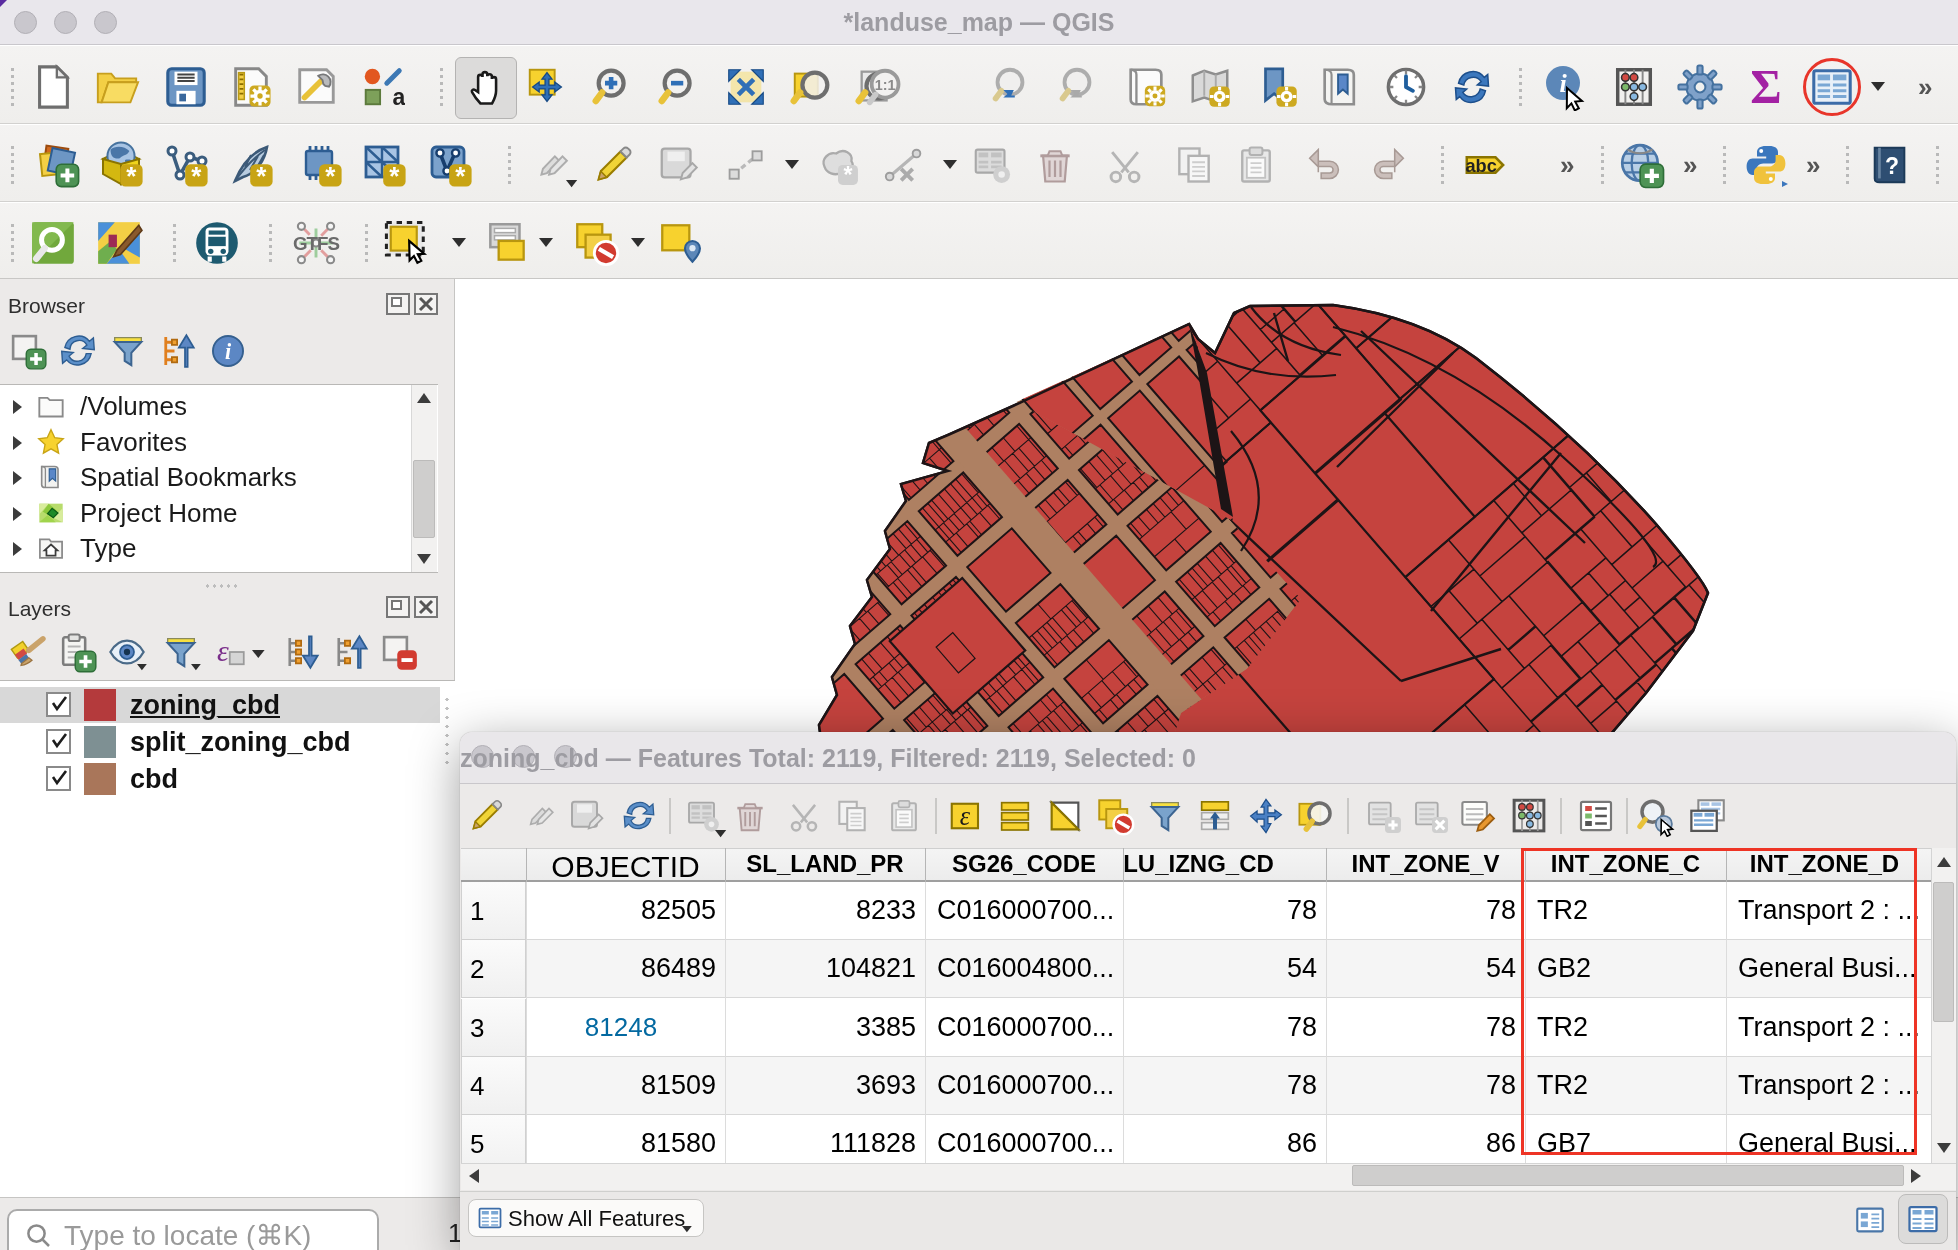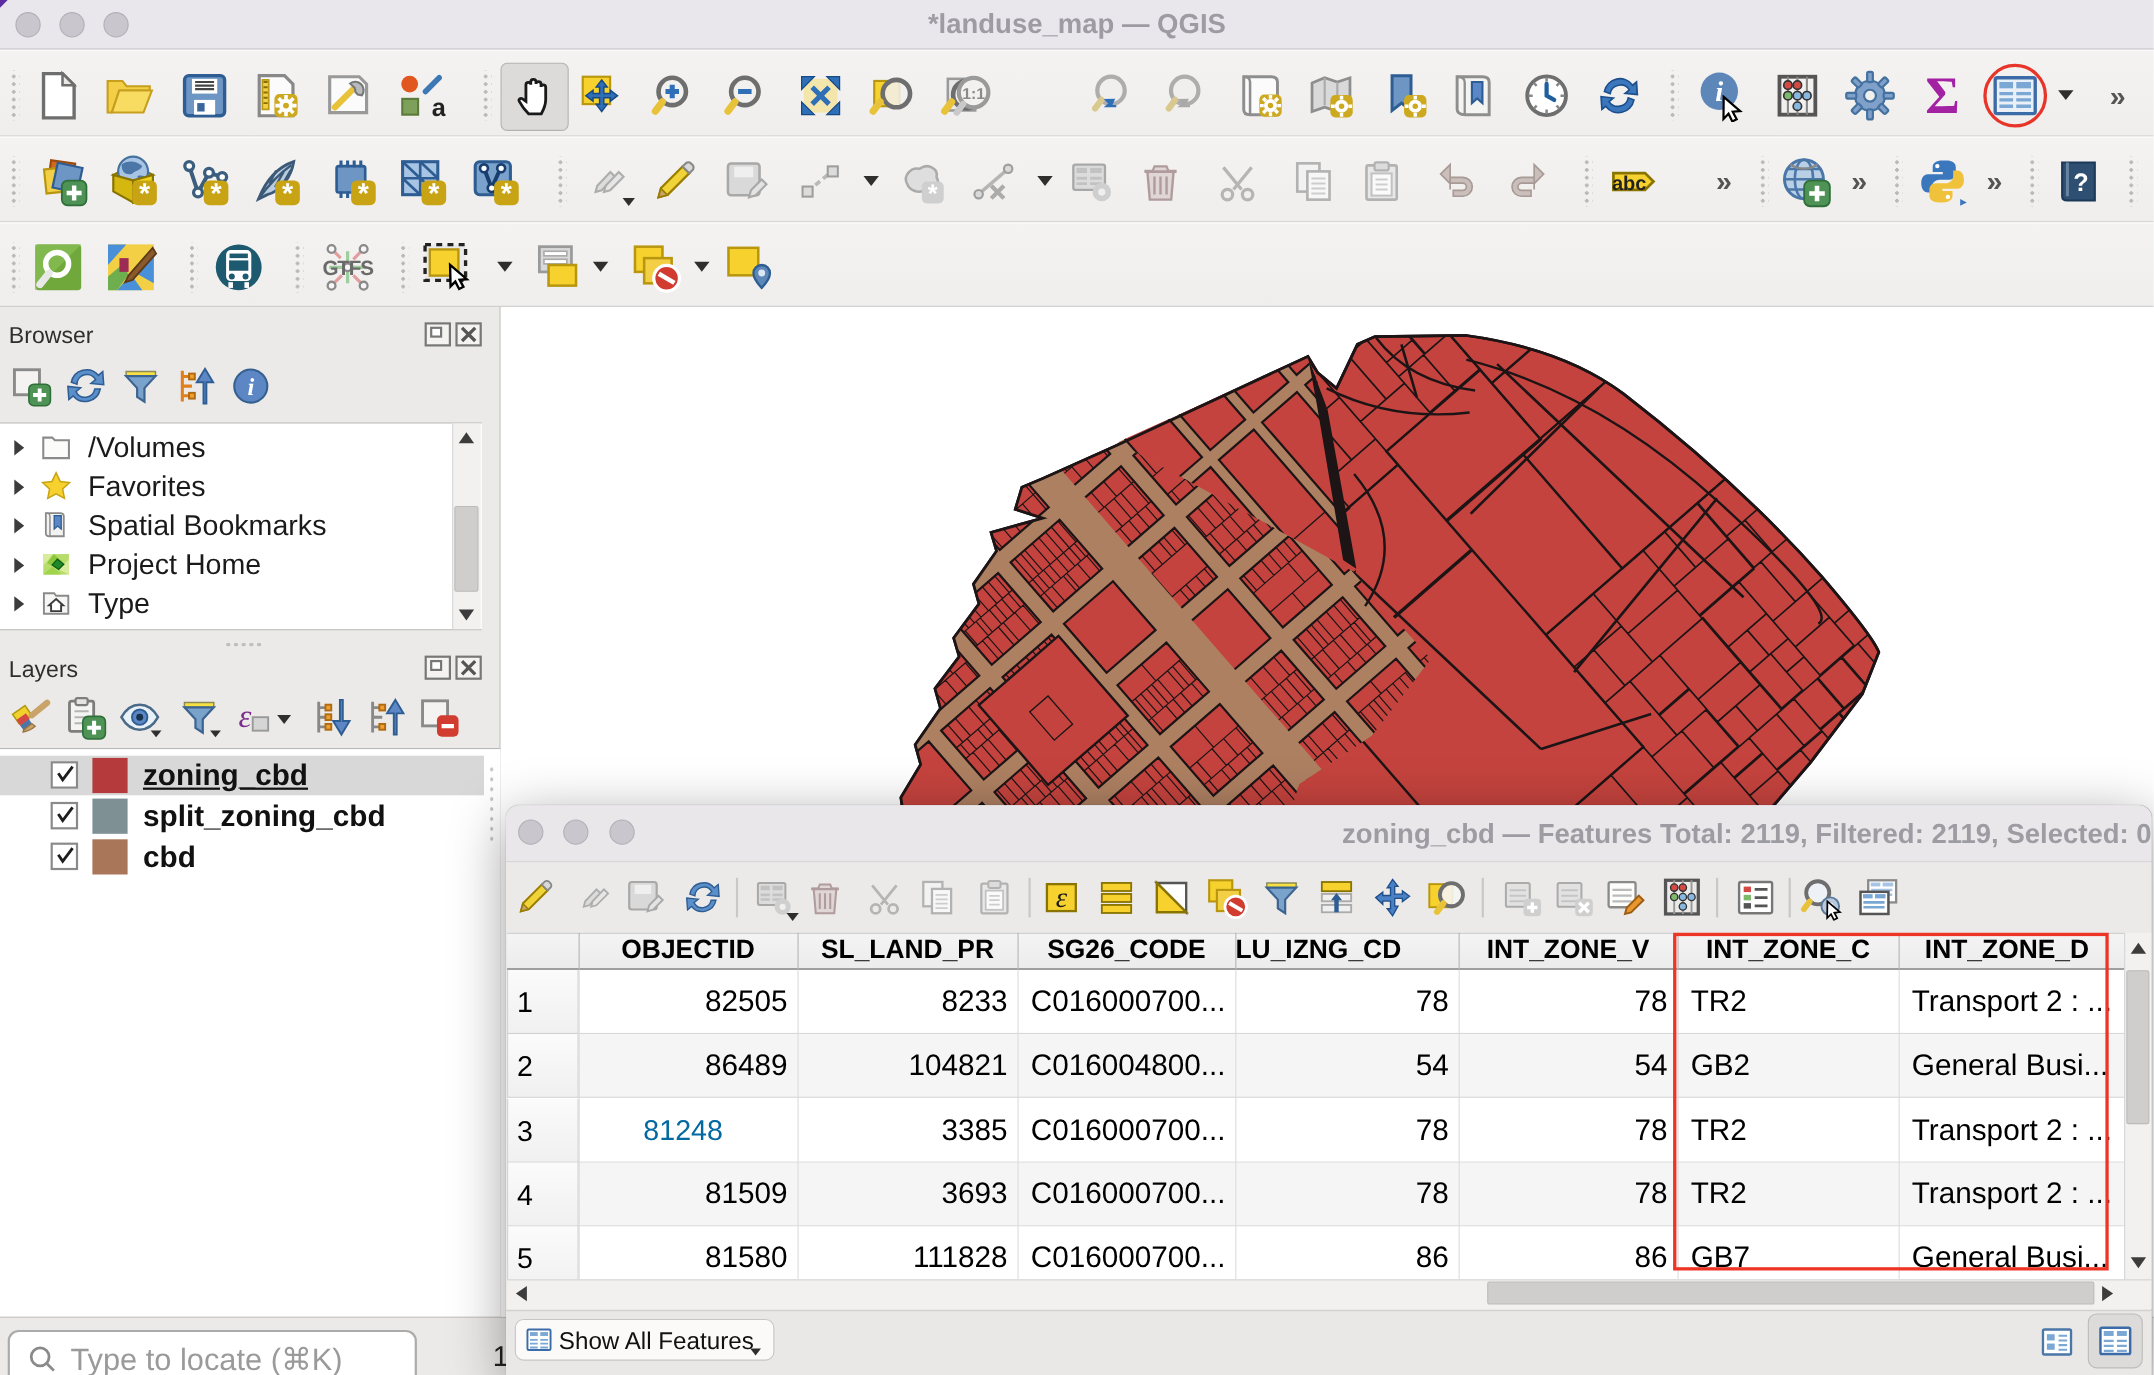--- a/index.html
+++ b/index.html
@@ -840,21 +840,21 @@
 </g>
 <polygon points="733,45 751,94 777,238 765,230 741,88" fill="#1d1416"></polygon>
 <path d="M733 45L742 60L759 74L778 34L794 27L877 26Q965 38 1020 79Q1125 160 1200 245Q1247 300 1252 314L1237 352L1190 414L1149 462L1141 532L375 532L363 446L381 416L376 398L399 365L394 347L416 318L411 301L434 270L429 252L450 222L445 205L492 192L467 184L473 164L492 156L557 127Z" fill="none" stroke="#1d1416" stroke-width="2.5"></path>
 </svg>
 </div>
 <div class="abs" style="left:460px;top:732px;width:1496px;height:518px;background:#ebe9e8;border-radius:12px 12px 0 0;box-shadow:0 12px 50px rgba(0,0,0,.38), 0 0 1px rgba(0,0,0,.4)">
 <div class="abs" style="left:0;top:0;width:1496px;height:52px;background:#e9e7ea;border-radius:12px 12px 0 0;border-bottom:1px solid #c9c7cb"></div>
 <div class="abs" style="left:11px;top:13px;width:23px;height:23px;border-radius:50%;background:#c9c7cd;border:1px solid #b2b0b6"></div>
 <div class="abs" style="left:52px;top:13px;width:23px;height:23px;border-radius:50%;background:#c9c7cd;border:1px solid #b2b0b6"></div>
 <div class="abs" style="left:94px;top:13px;width:23px;height:23px;border-radius:50%;background:#c9c7cd;border:1px solid #b2b0b6"></div>
-<div class="abs" style="left:0;top:12px;width:1496px;text-align:right;font-size:25px;font-weight:bold;color:#9d9ca2">zoning_cbd — Features Total: 2119, Filtered: 2119, Selected: 0</div>
+<div class="abs" style="left:0;top:12px;width:1496px;text-align:left;font-size:25px;font-weight:bold;color:#9d9ca2">zoning_cbd — Features Total: 2119, Filtered: 2119, Selected: 0</div>
 <div class="abs" style="left:0;top:52px;width:1496px;height:64px;background:#eceae9"></div>
 <div class="ic " style="left:6px;top:64px">
       <svg width="40" height="40" viewBox="0 0 24 24">
         <path d="M4.5 19.5l1.2-4.4L15.9 4.9l3.2 3.2L8.9 18.3z" fill="#f0d437" stroke="#9a7d00" stroke-width="1.1"></path>
         <path d="M15.9 4.9l1.6-1.6c.6-.6 1.7-.6 2.3 0l.9.9c.6.6.6 1.7 0 2.3l-1.6 1.6z" fill="#d9d9d9" stroke="#888" stroke-width="1"></path>
         <path d="M4.5 19.5l1.1-4.2 3.1 3.1z" fill="#caa36a" stroke="#9a7d00" stroke-width=".8"></path>
       </svg>
     </div>
 <div class="ic " style="left:59px;top:64px">
       <svg width="40" height="40" viewBox="0 0 24 24">
@@ -1052,21 +1052,21 @@
         <rect x="14" y="4.2" width="5.5" height="2" fill="#a8c4e4"></rect>
         <path d="M8 8h11M8 10.5h11" stroke="#a8c4e4" stroke-width="1.3"></path>
         <rect x="2.5" y="9" width="14.5" height="11.5" fill="#fff" stroke="#555" stroke-width="1.3"></rect>
         <rect x="3.8" y="10.2" width="5" height="2.2" fill="#7aa7d4"></rect>
         <rect x="10" y="10.2" width="5.5" height="2.2" fill="#7aa7d4"></rect>
         <path d="M4 14.5h11M4 17h11" stroke="#7aa7d4" stroke-width="1.4"></path>
       </svg>
     </div>
 <div class="abs" style="left:1px;top:116px;width:1470px;height:34px;background:linear-gradient(#f4f4f4,#ececec);border-bottom:2px solid #9f9f9f;border-top:1px solid #cfcfcf"></div>
 <div class="abs" style="left:66px;top:116px;width:1px;height:34px;background:#b5b5b5"></div>
-<div class="abs" style="left:66px;top:118px;width:199px;text-align:center;font-size:24px;font-weight:bold;color:#000">OBJECTID</div>
+<div class="abs" style="left:66px;top:118px;width:199px;text-align:center;font-size:30px;font-weight:normal;color:#000">OBJECTID</div>
 <div class="abs" style="left:265px;top:116px;width:1px;height:34px;background:#b5b5b5"></div>
 <div class="abs" style="left:265px;top:118px;width:200px;text-align:center;font-size:24px;font-weight:bold;color:#000">SL_LAND_PR</div>
 <div class="abs" style="left:465px;top:116px;width:1px;height:34px;background:#b5b5b5"></div>
 <div class="abs" style="left:465px;top:118px;width:198px;text-align:center;font-size:24px;font-weight:bold;color:#000">SG26_CODE</div>
 <div class="abs" style="left:663px;top:116px;width:1px;height:34px;background:#b5b5b5"></div>
 <div class="abs" style="left:637px;top:118px;width:203px;text-align:center;font-size:24px;font-weight:bold;color:#000">LU_IZNG_CD</div>
 <div class="abs" style="left:866px;top:116px;width:1px;height:34px;background:#b5b5b5"></div>
 <div class="abs" style="left:866px;top:118px;width:199px;text-align:center;font-size:24px;font-weight:bold;color:#000">INT_ZONE_V</div>
 <div class="abs" style="left:1065px;top:116px;width:1px;height:34px;background:#b5b5b5"></div>
 <div class="abs" style="left:1065px;top:118px;width:201px;text-align:center;font-size:24px;font-weight:bold;color:#000">INT_ZONE_C</div>

